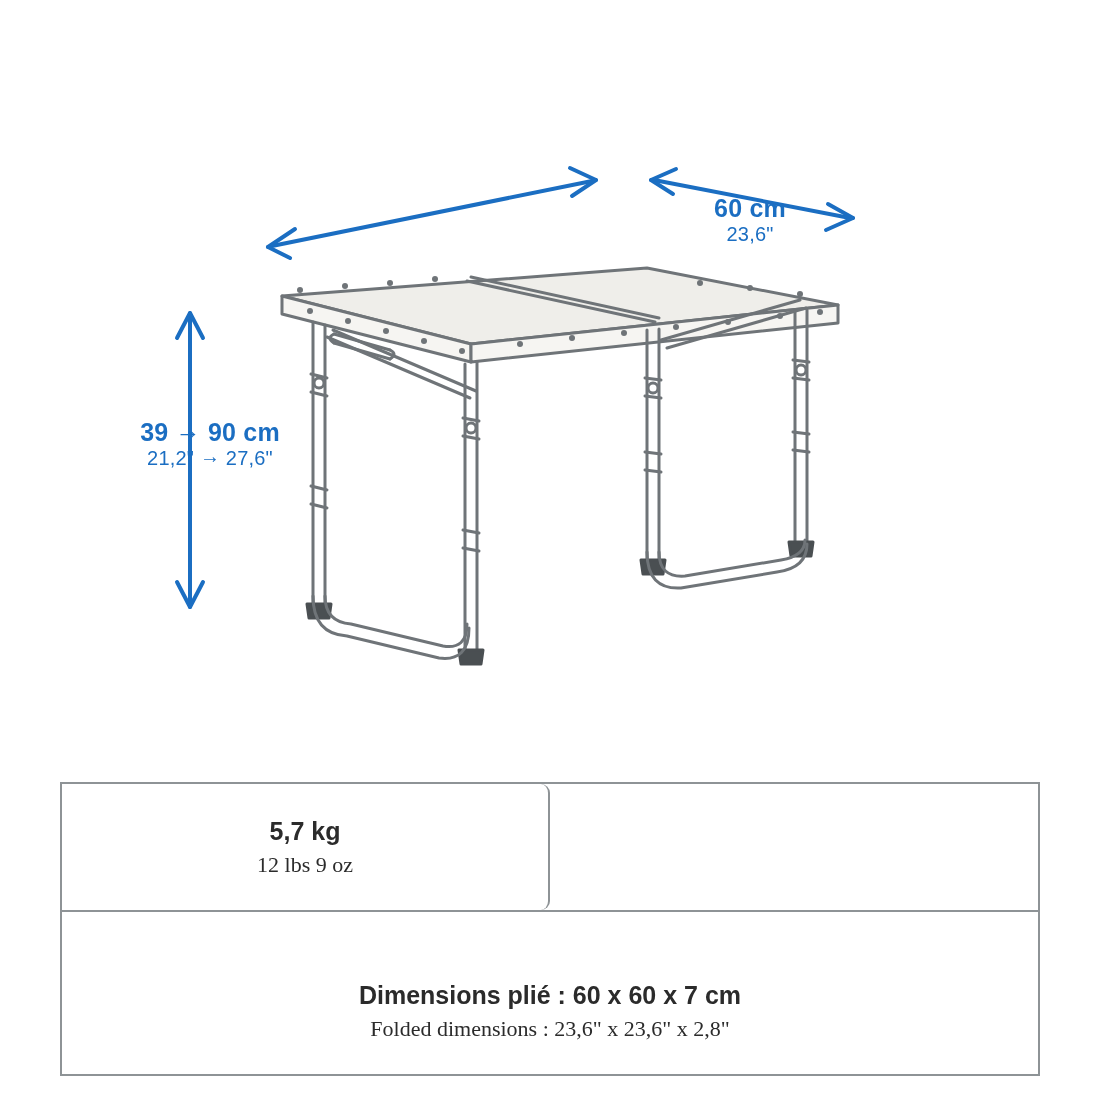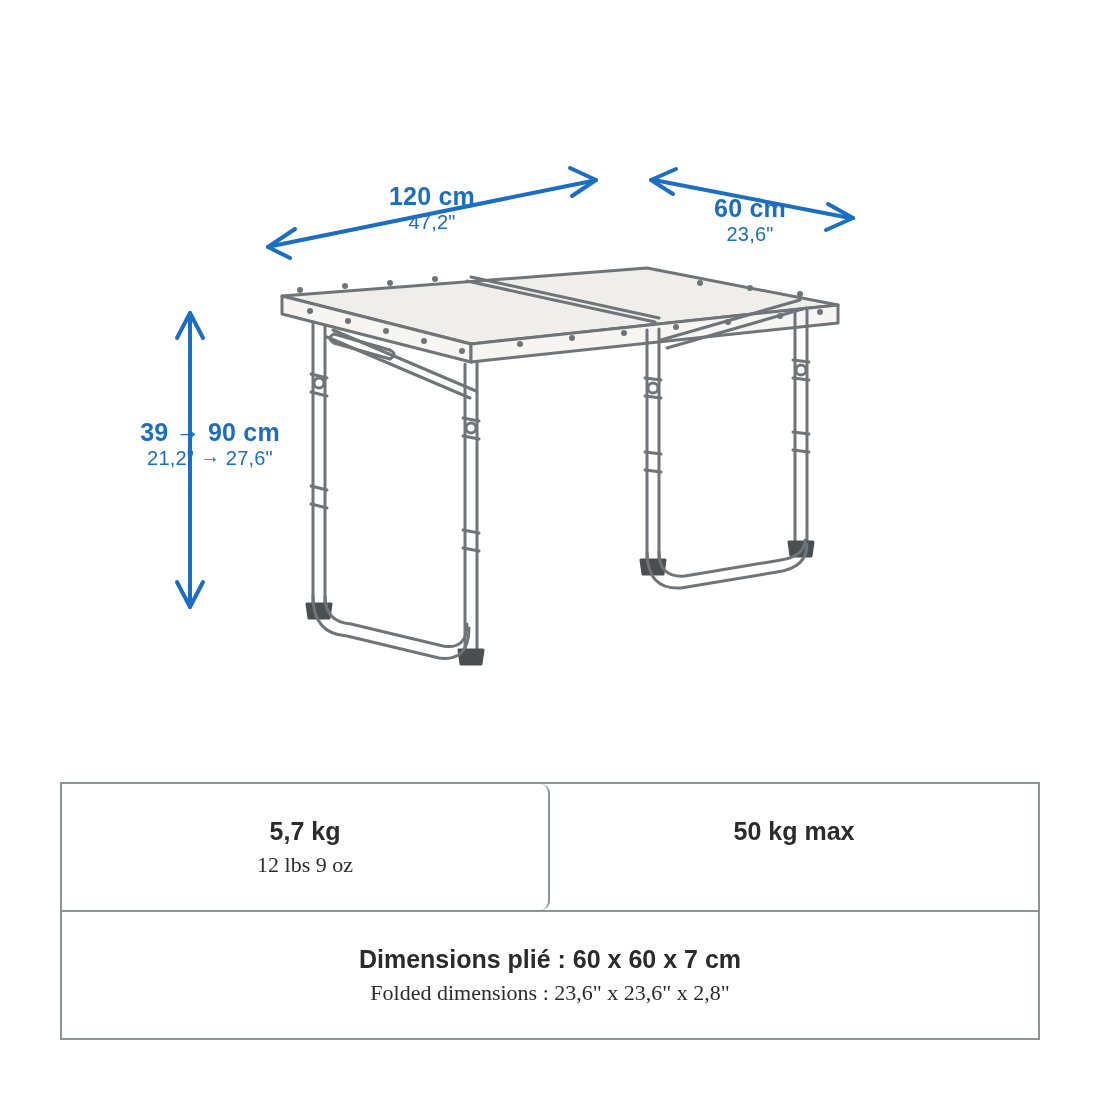--- a/index.html
+++ b/index.html
@@ -97,20 +97,21 @@
     border-radius: 9px;
   }
   .spec-cell.half {
     width: 50%;
   }
   .spec-cell.half.first {
     border-right: 2px solid #8e9396;
   }
   .spec-cell.full {
     width: 100%;
+    margin-top: 36px;
   }
   .spec-primary {
     font-size: 25px;
     font-weight: bold;
     color: #2b2b2b;
     line-height: 1.25;
   }
   .spec-secondary {
     font-size: 22px;
     font-weight: normal;
@@ -234,24 +235,20 @@
 
         <path d="M659,552 q0,26 26,24 l96,-16 q24,-4 24,-20"></path>
         <path d="M647,552 q0,38 34,36 l96,-16 q30,-4 30,-28"></path>
 
         <line x1="661" y1="340" x2="800" y2="300"></line>
         <line x1="667" y1="348" x2="806" y2="308"></line>
 
       </g>
     </svg>
 
-    <div class="dim-label" id="label-length">
-      <div class="dim-main">120 cm</div>
-      <div class="dim-sub">47,2"</div>
-    </div>
 
     <div class="dim-label" id="label-width">
       <div class="dim-main">60 cm</div>
       <div class="dim-sub">23,6"</div>
     </div>
 
     <div class="dim-label" id="label-height">
       <div class="dim-main">
         <span>39</span>
         <span class="arrow-inline">→</span>
@@ -265,21 +262,20 @@
     </div>
   </div>
 
   <div id="specs">
     <div class="spec-row top">
       <div class="spec-cell half first">
         <div class="spec-primary">5,7 kg</div>
         <div class="spec-secondary">12 lbs 9 oz</div>
       </div>
       <div class="spec-cell half">
-        <div class="spec-primary">50 kg max</div>
       </div>
     </div>
     <div class="spec-row">
       <div class="spec-cell full">
         <div class="spec-primary">Dimensions plié : 60 x 60 x 7 cm</div>
         <div class="spec-secondary">Folded dimensions : 23,6" x 23,6" x 2,8"</div>
       </div>
     </div>
   </div>
 

